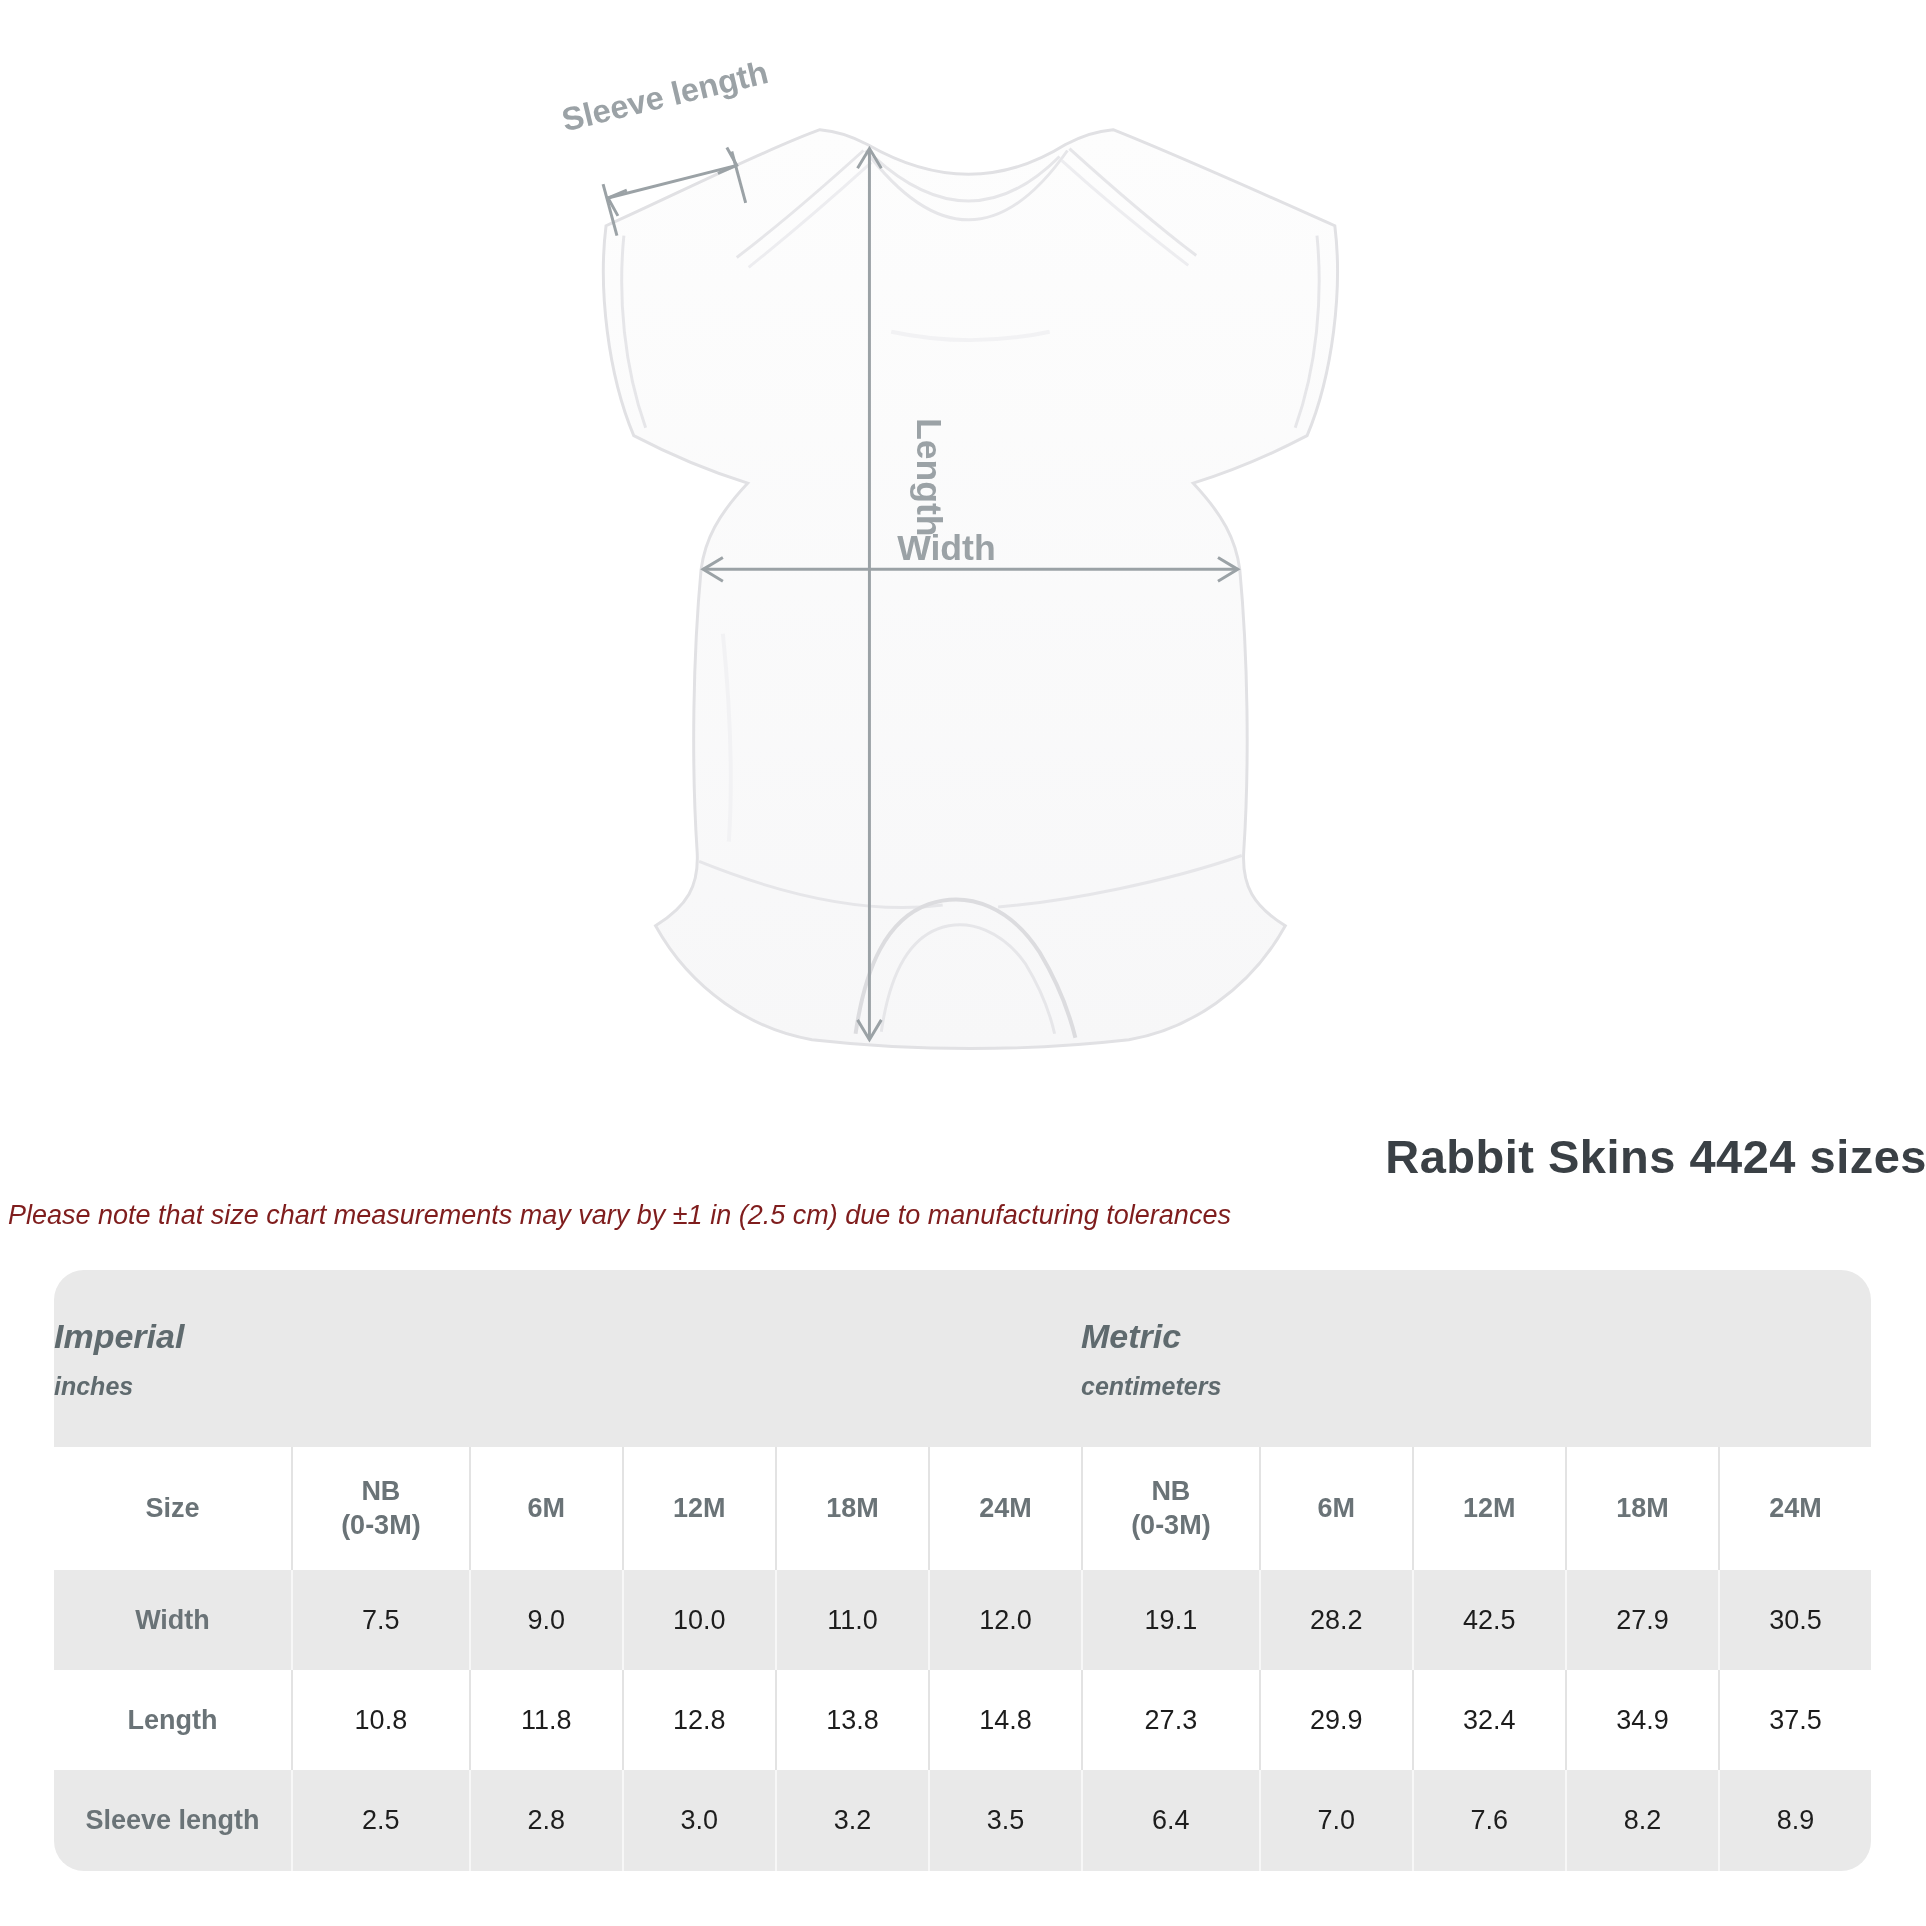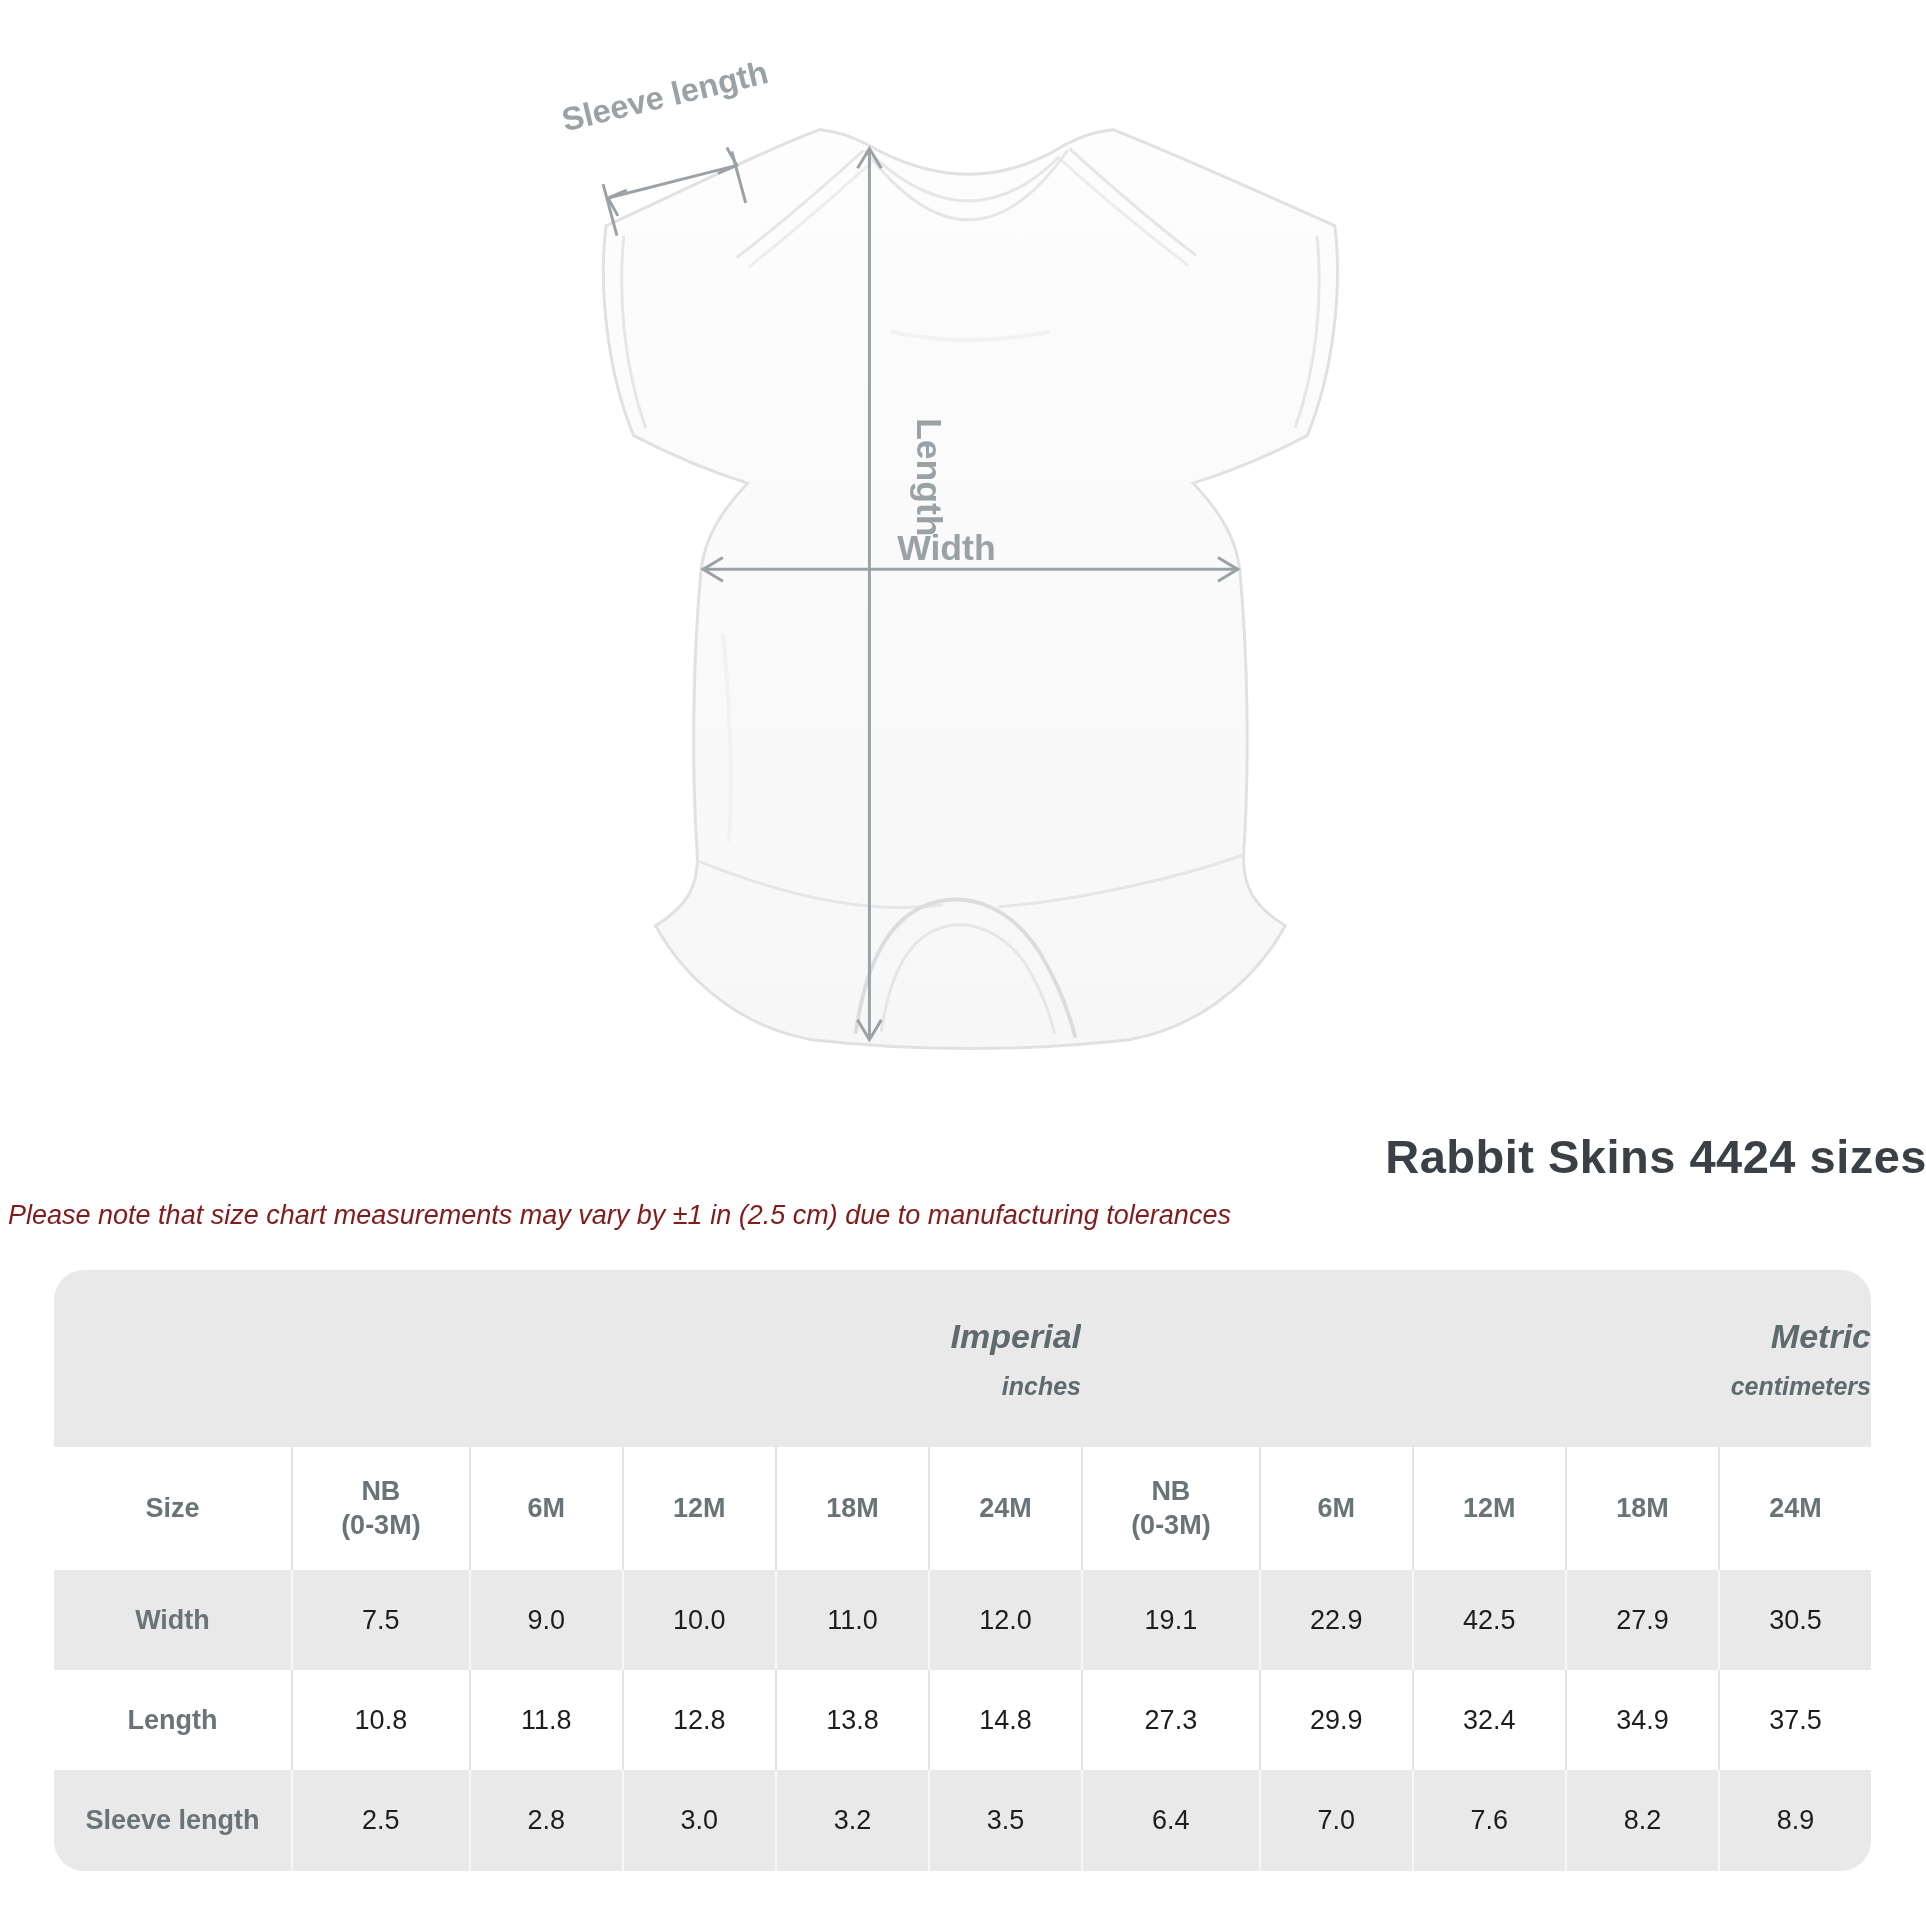--- a/index.html
+++ b/index.html
@@ -54,21 +54,21 @@
     grid-template-columns: 240fr 180fr 155fr 155fr 155fr 155fr 180fr 155fr 155fr 155fr 155fr;
     grid-template-rows: 177px 123px 100px 100px 101px;
     border-radius: 30px;
     overflow: hidden;
   }
   .band {
     grid-row: 1;
     background: #e9e9e9;
     display: flex;
     flex-direction: column;
-    align-items: flex-end;
+    align-items: flex-start;
     justify-content: center;
     gap: 16px;
   }
   .band-imperial { grid-column: 1 / 7; }
   .band-metric   { grid-column: 7 / 12; }
   .band-label {
     font-size: 34px;
     font-weight: bold;
     font-style: italic;
     color: #5f6a6e;
@@ -243,21 +243,21 @@
         <div></div>
       </div>
 
     <div class="cell row-label r-gray">Width</div>
     <div class="cell r-gray bL-gray">7.5</div>
     <div class="cell r-gray bL-gray">9.0</div>
     <div class="cell r-gray bL-gray">10.0</div>
     <div class="cell r-gray bL-gray">11.0</div>
     <div class="cell r-gray bL-gray">12.0</div>
     <div class="cell r-gray bL-gray">19.1</div>
-    <div class="cell r-gray bL-gray">22.9</div>
+    <div class="cell r-gray bL-gray">28.2</div>
     <div class="cell r-gray bL-gray">42.5</div>
     <div class="cell r-gray bL-gray">27.9</div>
     <div class="cell r-gray bL-gray">30.5</div>
 
     <div class="cell row-label r-white">Length</div>
     <div class="cell r-white bL-white">10.8</div>
     <div class="cell r-white bL-white">11.8</div>
     <div class="cell r-white bL-white">12.8</div>
     <div class="cell r-white bL-white">13.8</div>
     <div class="cell r-white bL-white">14.8</div>

